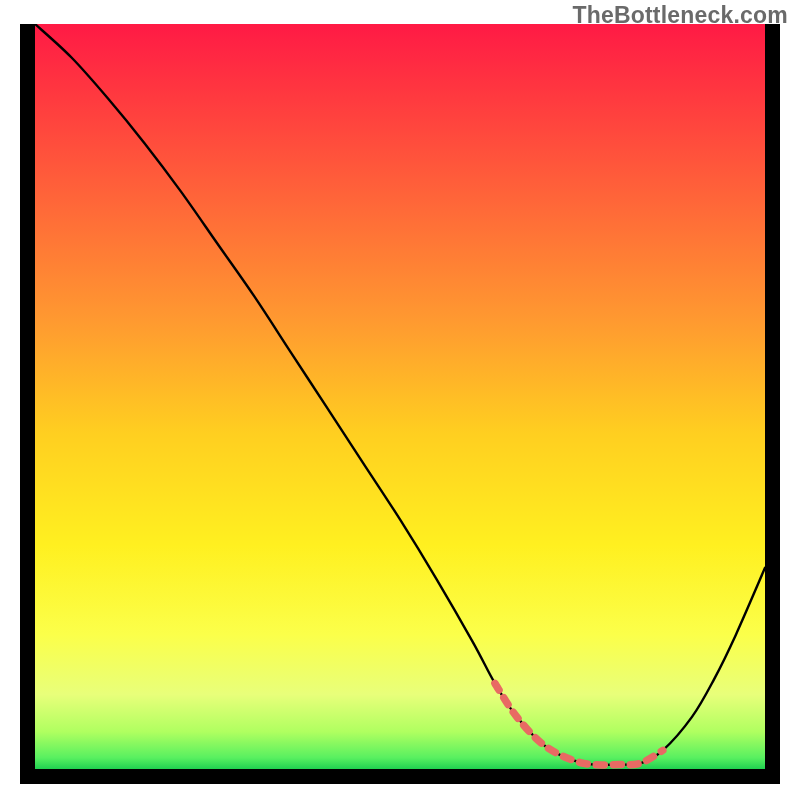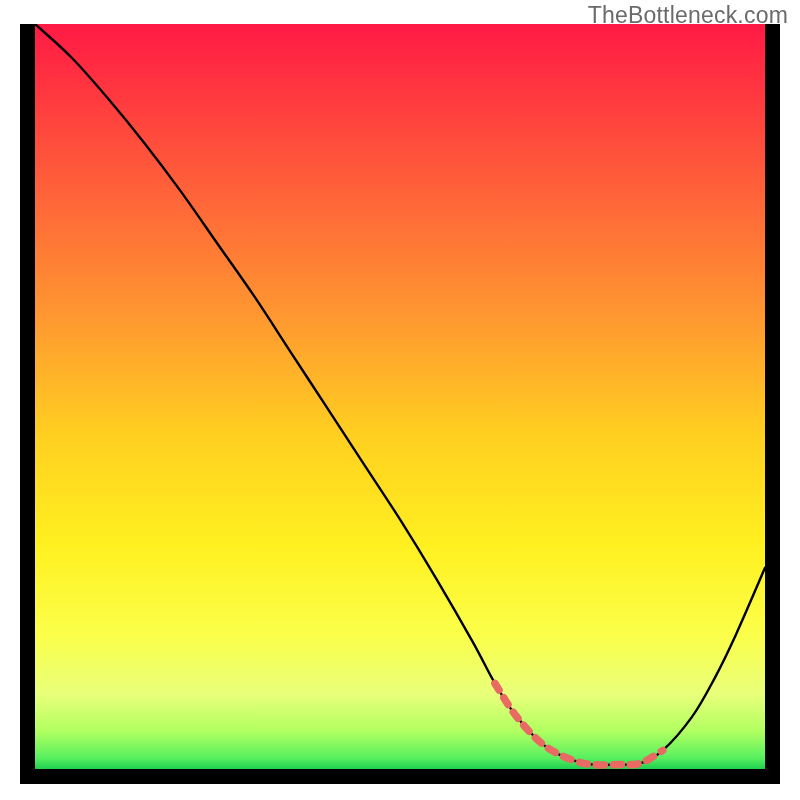--- a/index.html
+++ b/index.html
@@ -8,20 +8,21 @@
     font-family: Arial, Helvetica, sans-serif;
     background: #fff;
     width: 800px;
     height: 800px;
     overflow: hidden;
   }
   .wrapper {
     width: 800px;
     height: 800px;
     position: relative;
+    font-weight: bold;
   }
   .watermark {
     position: absolute;
     top: 2px;
     right: 12px;
     font-size: 23px;
     color: #6a6a6a;
     font-family: Arial, sans-serif;
     letter-spacing: 0.2px;
     z-index: 10;

